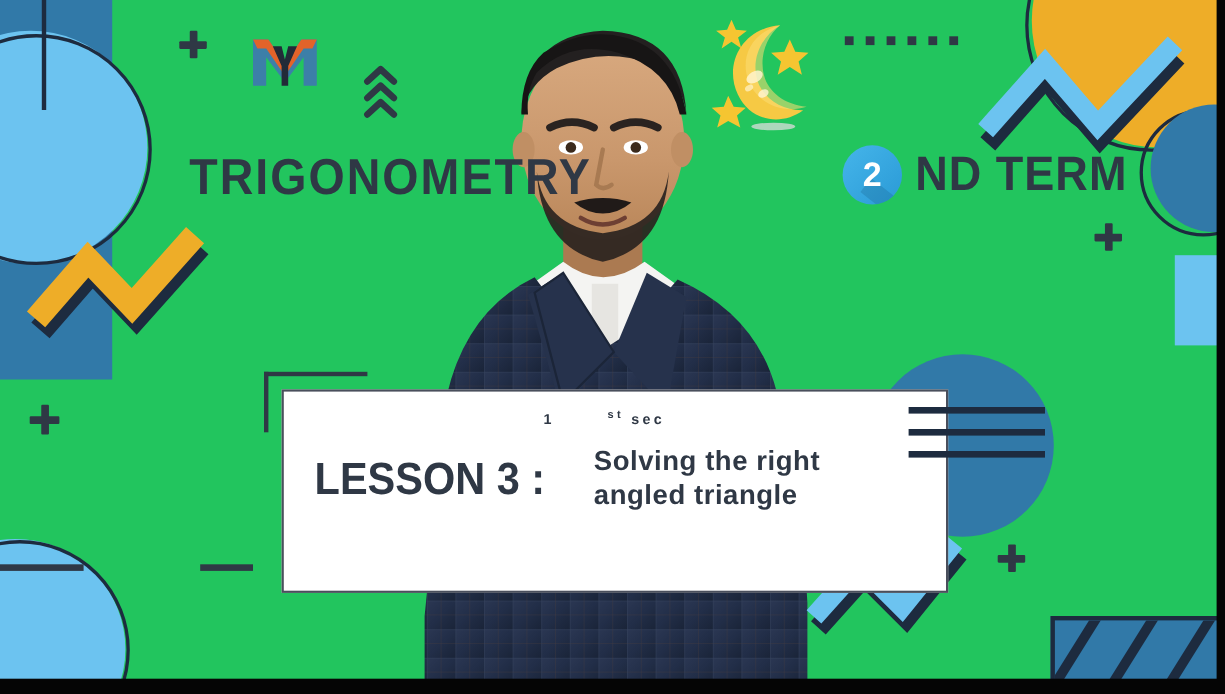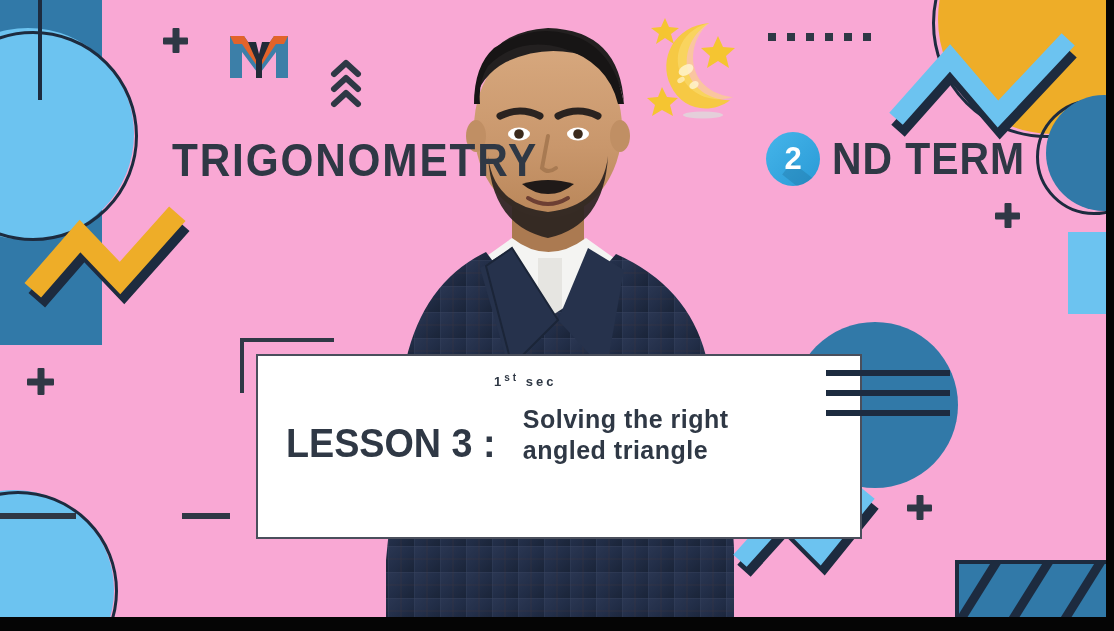--- a/index.html
+++ b/index.html
@@ -5,21 +5,21 @@
   * { box-sizing: border-box; margin: 0; padding: 0; }
   html, body {
     width: 1114px; height: 631px;
     background: #000;
     font-family: "Liberation Sans", sans-serif;
     overflow: hidden;
   }
   #slide {
     position: relative;
     width: 1114px; height: 631px;
-    background: #f9a8d4;
+    background: #22c55e;
     overflow: hidden;
   }
   
   .letterbox-bottom {
     position: absolute; left: 0; right: 0; bottom: 0; height: 14px;
     background: #050505; z-index: 60;
   }
   .letterbox-right {
     position: absolute; top: 0; bottom: 0; right: 0; width: 8px;
     background: #050505; z-index: 60;
@@ -193,24 +193,24 @@
     background: #ffffff; border: 2px solid #4a4f5c; z-index: 12;
   }
   .lesson-inner {
     position: relative; width: 100%; height: 100%;
     padding: 14px 26px 0 26px;
   }
   .sec-line {
     position: absolute; left: 236px; top: 16px;
     font-size: 13px; font-weight: 700; letter-spacing: 3px; color: #2f3845;
   }
-  .sec-line sup { font-size: 10px; }
+  .sec-line sup { font-size: 10px; margin-left: 48px; }
   .lesson-main {
     position: absolute; left: 28px; top: 48px; right: 14px;
-    display: flex; align-items: flex-end; gap: 9px;
+    display: flex; align-items: flex-start; gap: 26px;
   }
   .lesson-no {
     font-size: 41px; font-weight: 700; letter-spacing: 0px; color: #2f3845;
     white-space: nowrap; transform: scaleX(0.92); transform-origin: left top;
     line-height: 1.05; margin-top: 10px;
   }
   .lesson-subject {
     font-size: 25px; font-weight: 700; color: #2f3845;
     line-height: 1.22; letter-spacing: 0.5px;
     max-width: 370px;

